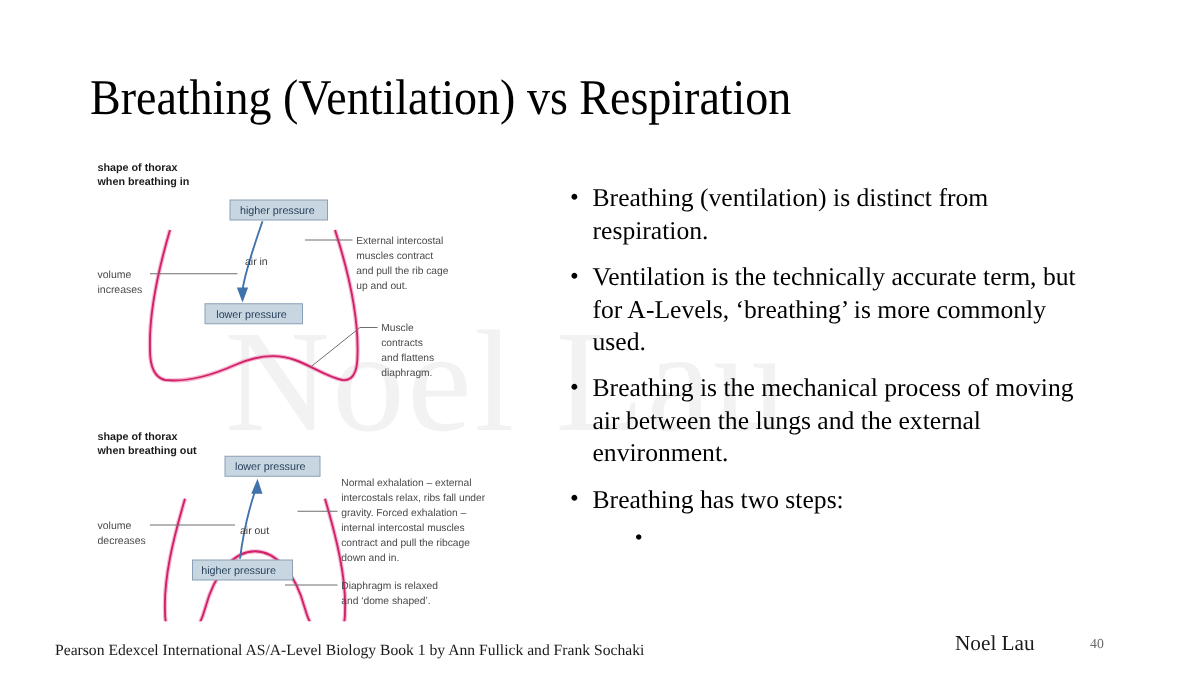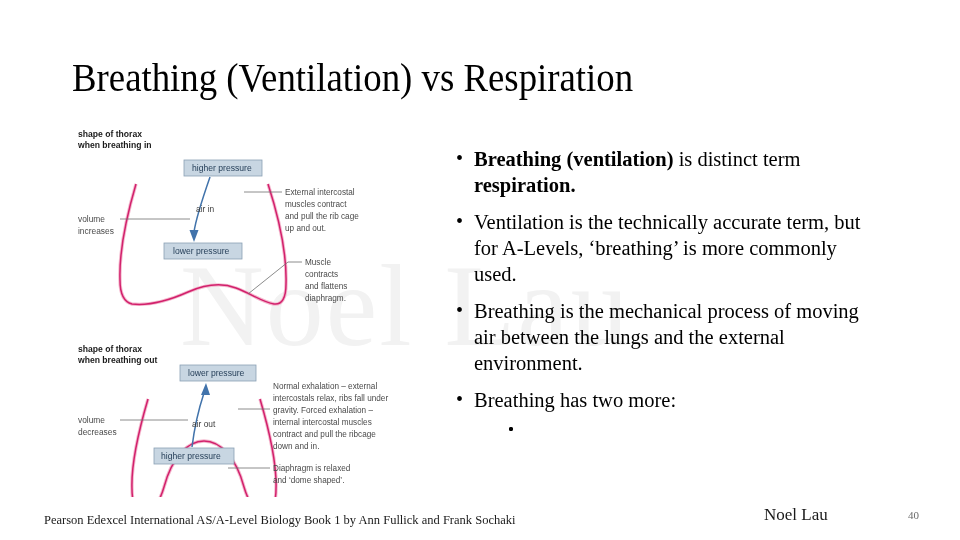--- a/index.html
+++ b/index.html
@@ -134,21 +134,21 @@
     line-height: 30px;
     color: #000000;
   }
   ul.lvl2 > li > .dot {
     position: absolute;
     left: 2px;
     top: 0;
     font-size: 17px;
     line-height: 30px;
   }
-  .b { font-weight: bold; }
+  .b { font-weight: normal; }
 
   
   #credit {
     position: absolute;
     left: 44px;
     top: 512px;
     font-family: "Liberation Serif", serif;
     font-size: 12.5px;
     line-height: 16px;
     color: #1a1a1a;
@@ -164,21 +164,20 @@
     color: #1a1a1a;
   }
   #pagenum {
     position: absolute;
     left: 872px;
     top: 508px;
     font-family: "Liberation Serif", serif;
     font-size: 11px;
     line-height: 14px;
     color: #6b6b6b;
-    margin-left: 36px;
   }
 </style>
 </head>
 <body>
 
 <div id="slide">
 
   <div id="watermark">Noel Lau</div>
 
   <div id="title">Breathing (Ventilation) vs Respiration</div>
@@ -270,36 +269,36 @@
       </g>
 
     </svg>
   </div>
 
   <div id="body">
     <ul class="lvl1">
 
       <li>
         <span class="dot">•</span>
-        <span class="b">Breathing (ventilation)</span><span> is distinct term </span><span class="b">respiration.</span>
+        <span class="b">Breathing (ventilation)</span><span> is distinct from </span><span class="b">respiration.</span>
       </li>
 
       <li>
         <span class="dot">•</span>
         <span>Ventilation is the technically accurate term, but for A-Levels, ‘breathing’ is more commonly used.</span>
       </li>
 
       <li>
         <span class="dot">•</span>
         <span>Breathing is the mechanical process of moving air between the lungs and the external environment.</span>
       </li>
 
       <li>
         <span class="dot">•</span>
-        <span>Breathing has two more:</span>
+        <span>Breathing has two steps:</span>
         <ul class="lvl2">
           <li>
             <span class="dot">•</span>
           </li>
           <li>
             <span class="dot">•</span>
           </li>
         </ul>
       </li>
 

